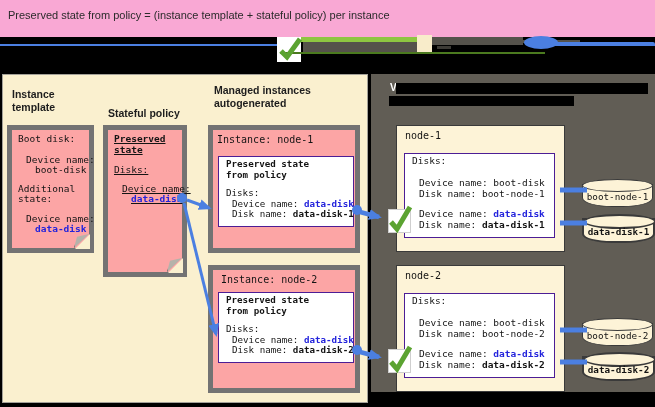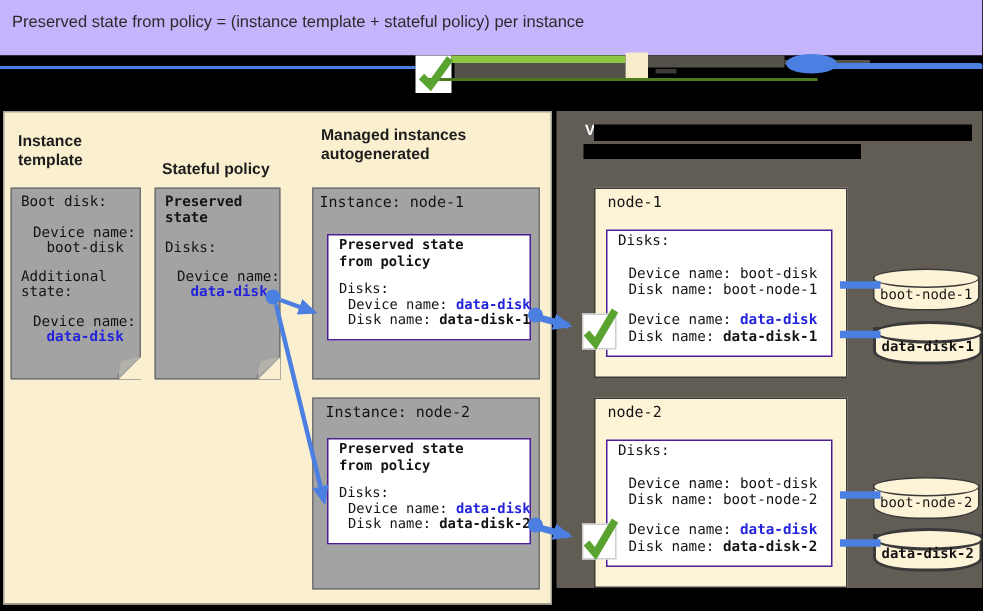--- a/index.html
+++ b/index.html
@@ -1,30 +1,30 @@
 <!DOCTYPE html>
 <html><head>
 <meta charset="utf-8">
 <style>
   html,body{margin:0;padding:0;}
   body{width:655px;height:407px;position:relative;background:#000;font-family:"Liberation Sans",sans-serif;overflow:hidden;}
   #stage{position:absolute;inset:0;width:655px;height:407px;}
   .abs{position:absolute;box-sizing:border-box;}
   
-  #title-strip{left:0;top:0;width:655px;height:37px;background:#c4b5fd;}
+  #title-strip{left:0;top:0;width:655px;height:37px;background:#f9a8d4;}
   #page-title{left:8px;top:9px;font-size:11px;color:#2b2b2b;letter-spacing:0;}
   #anim-bar{left:0;top:37px;width:655px;height:37px;background:#000;}
   
   #left-panel{left:2px;top:74px;width:366px;height:329px;background:#faf0cf;border:1px solid #a3a199;}
   #right-panel{left:371px;top:74px;width:284px;height:318px;background:#615d55;}
   
   .heading{font-size:10.5px;font-weight:bold;color:#1d1d1d;line-height:13px;}
   .heading .reg{font-weight:normal;}
   
-  .box{background:#a3a3a3;border:1px solid #737373;}
+  .box{background:#fca5a5;border:5px solid #737373;}
   .innerbox{background:#fff;border:1px solid #4c1d95;}
   .creambox{background:#fdf3d7;border:1px solid #3a3a3a;}
   .mono{font-family:"DejaVu Sans Mono",monospace;font-size:9.5px;line-height:10.5px;color:#141414;}
   .mono-sm{font-family:"DejaVu Sans Mono",monospace;font-size:9.2px;line-height:10.5px;color:#141414;}
   .line{white-space:pre;}
   .i1{padding-left:8px;}
   .i2{padding-left:17px;}
   .g8{margin-top:8px;}
   .g9{margin-top:9px;}
   .g10{margin-top:10px;}
@@ -89,21 +89,21 @@
     <div class="line i1 g10">Device name:</div>
     <div class="line i2">boot-disk</div>
     <div class="line g8">Additional</div>
     <div class="line">state:</div>
     <div class="line i1 g9">Device name:</div>
     <div class="line i2 blue">data-disk</div>
     <div class="fold-cut"></div>
     <div class="fold-flap"></div>
   </div>
 
-  <div class="abs box mono" style="left:103px;top:125px;width:84px;height:128px;padding:4px 0 0 6px;">
+  <div class="abs box mono" style="left:103px;top:125px;width:84px;height:152px;padding:4px 0 0 6px;text-decoration:underline;">
     <div class="line b">Preserved</div>
     <div class="line b">state</div>
     <div class="line g10">Disks:</div>
     <div class="line i1 g8">Device name:</div>
     <div class="line i2 blue">data-disk</div>
     <div class="fold-cut"></div>
     <div class="fold-flap"></div>
   </div>
 
   <div class="abs box" style="left:208px;top:125px;width:152px;height:128px;">

